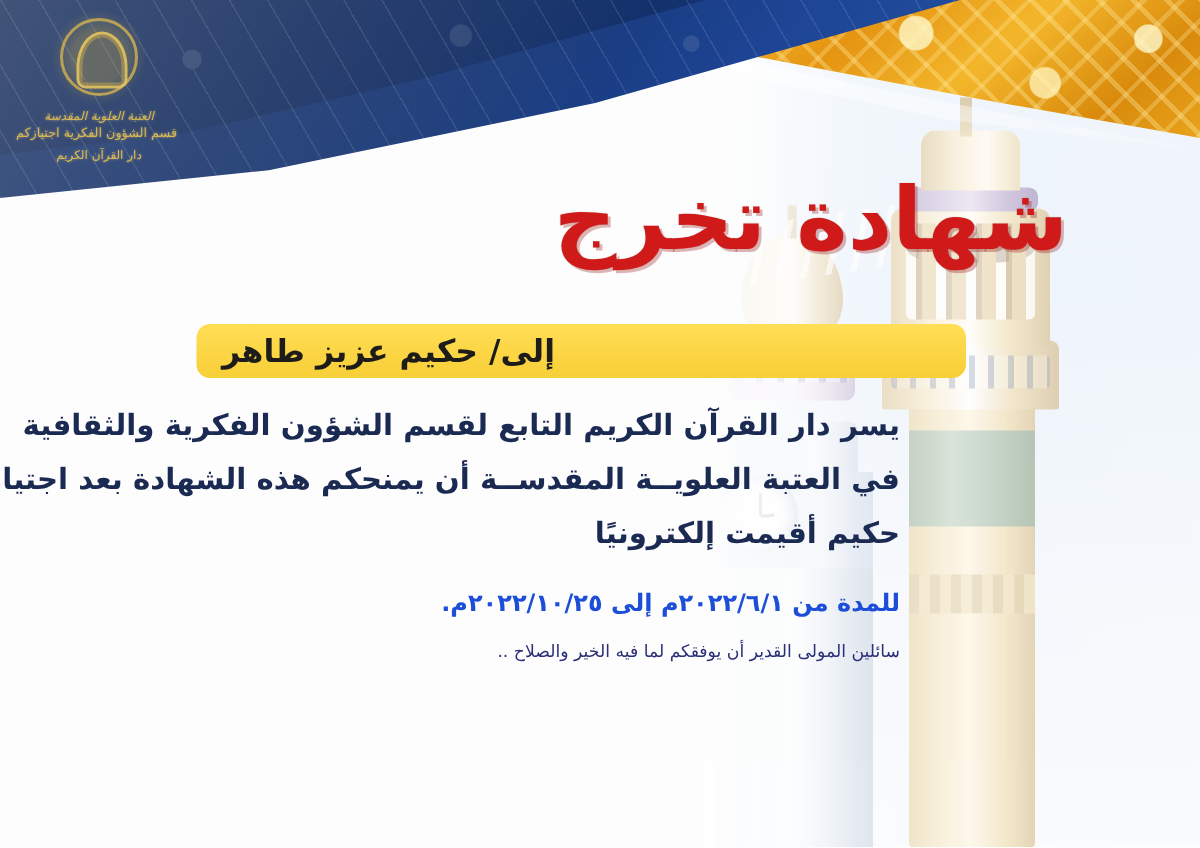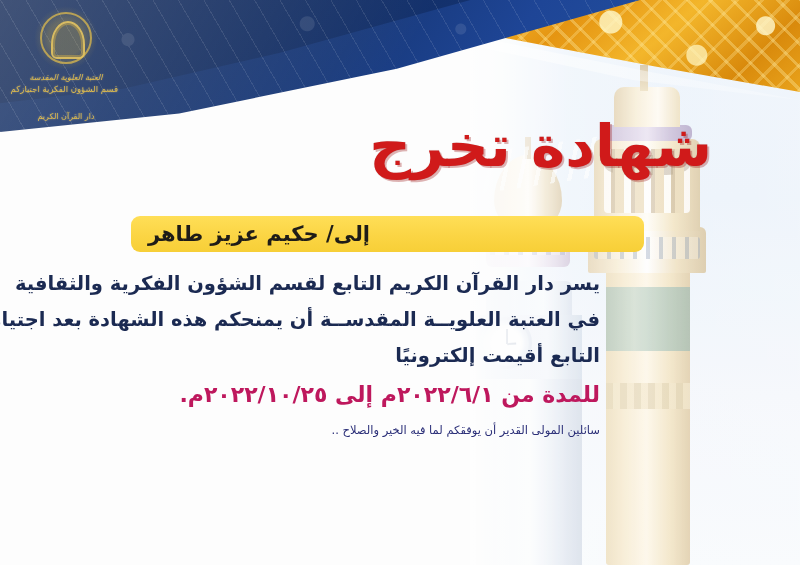--- a/index.html
+++ b/index.html
@@ -221,21 +221,21 @@
     border-radius:50% 50% 6px 6px/62% 62% 6px 6px;
     box-shadow:inset 0 0 0 2px rgba(210,175,70,.45);
   }
   .logo-line{
     font-size:7.5px;line-height:11px;letter-spacing:.2px;
     color:#dcb94c;text-shadow:0 0 2px rgba(255,230,150,.5);
     white-space:nowrap;
   }
   .logo-line.l1{font-size:8px;margin-top:2px;font-style:italic;}
   .logo-line.l2{font-size:8.5px;margin-top:1px;}
-  .logo-line.l3{font-size:8px;margin-top:16px;}
+  .logo-line.l3{font-size:8px;margin-top:3px;}
 
   
   .title{
     position:absolute;right:88px;top:78px;
     direction:rtl;text-align:right;
     font-size:58px;font-weight:bold;letter-spacing:1px;
     color:#d01a1a;
     text-shadow:2px 2px 0 rgba(150,10,10,.30),0 0 1px rgba(0,0,0,.2);
     white-space:nowrap;
     margin-top:34px;
@@ -259,22 +259,22 @@
   .body-block{
     position:absolute;left:0;top:266px;width:600px;
     direction:rtl;
   }
   .body-line{
     font-size:19.5px;font-weight:bold;color:#1b2a52;
     line-height:36px;white-space:nowrap;letter-spacing:0;
   }
   .grade{color:#c01b5e;}
   .date-line{
-    font-size:22px;font-weight:bold;color:#be185d;
-    margin-top:8px;white-space:nowrap;
+    font-size:16px;font-weight:bold;color:#1d4ed8;
+    margin-top:18px;white-space:nowrap;
   }
   .footer-line{
     font-size:11.5px;font-weight:normal;color:#2b2f78;
     margin-top:16px;white-space:nowrap;
   }
 </style>
 </head>
 <body>
 
 <div id="cert">
@@ -326,18 +326,18 @@
 
   <div class="title">شهادة تخرج</div>
 
   <div class="name-banner">
     <span class="name-text">إلى/ حكيم عزيز طاهر</span>
   </div>
 
   <div class="body-block">
     <div class="body-line">يسر دار القرآن الكريم التابع لقسم الشؤون الفكرية والثقافية</div>
     <div class="body-line">في العتبة العلويــة المقدســة أن يمنحكم هذه الشهادة بعد اجتيازكم</div>
-    <div class="body-line">التابع أقيمت إلكترونيًا</div>
+    <div class="body-line">حكيم أقيمت إلكترونيًا</div>
     <div class="date-line">للمدة من ٢٠٢٢/٦/١م إلى ٢٠٢٢/١٠/٢٥م.</div>
     <div class="footer-line">سائلين المولى القدير أن يوفقكم لما فيه الخير والصلاح ..</div>
   </div>
 
 </div>
 
 </body></html>

